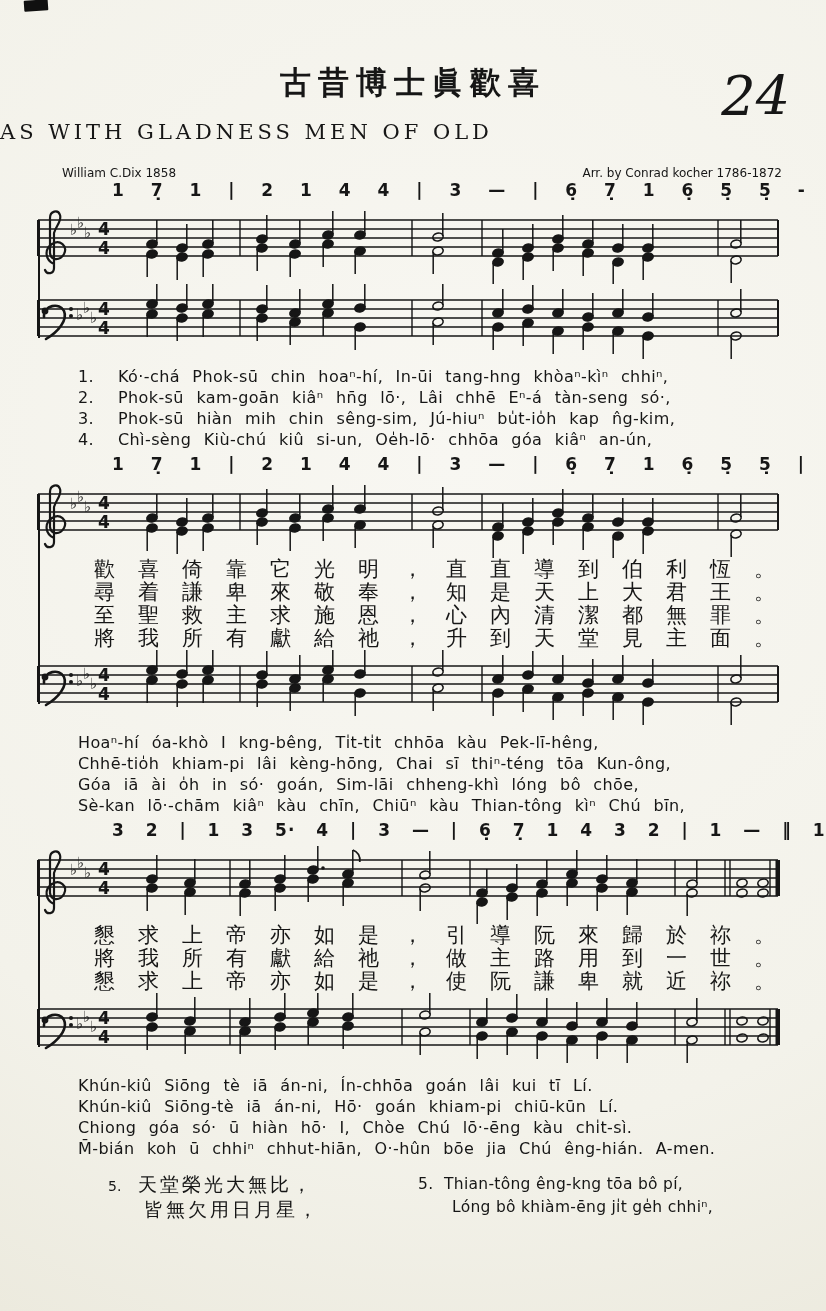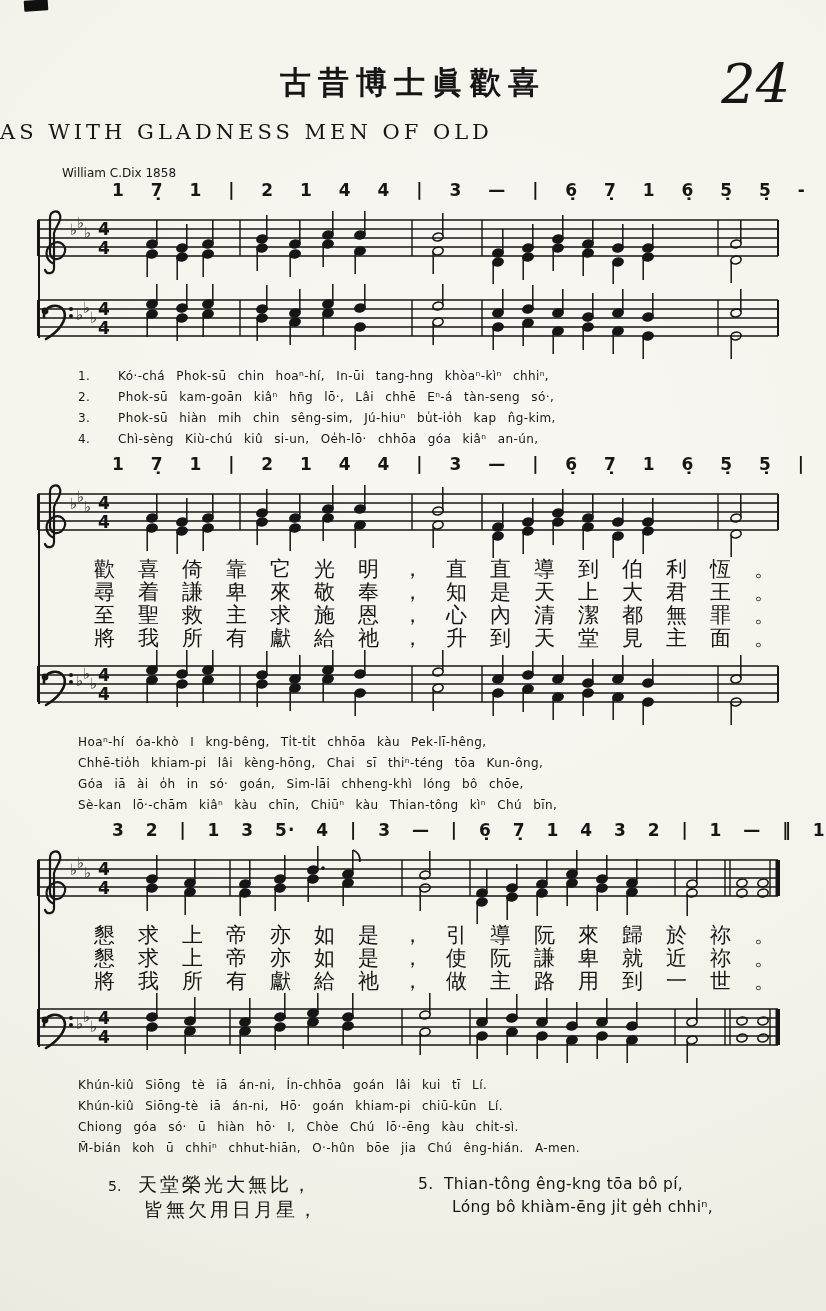--- a/index.html
+++ b/index.html
@@ -2,37 +2,37 @@
 <html><head>
 <meta charset="utf-8">
 <style>
   html,body{margin:0;padding:0;background:#888;}
   .page{position:relative;width:826px;height:1311px;margin:0 auto;background:#f5f4ee;
         color:#161616;font-family:"DejaVu Sans",sans-serif;overflow:hidden;
         background-image:radial-gradient(circle at 55% 35%, #f8f7f2 0%, #f3f2ea 70%, #eceade 100%);}
   .corner-mark{position:absolute;left:24px;top:0;width:24px;height:11px;background:#101010;
         transform:rotate(-4deg);border-radius:1px;}
   .title-cn{padding-top:62px;text-align:center;font-size:31px;font-weight:bold;letter-spacing:7px;}
-  .hymn-no{position:absolute;right:36px;top:58px;font-family:"DejaVu Serif",serif;font-style:italic;
+  .hymn-no{position:absolute;right:36px;top:70px;font-family:"DejaVu Serif",serif;font-style:italic;
         font-size:54px;line-height:1;}
   .title-en{text-align:left;font-family:"DejaVu Serif",serif;font-size:21px;letter-spacing:4px;margin-top:16px;}
   .credits{display:flex;justify-content:space-between;margin:22px 44px 0 62px;font-size:12px;}
   .jianpu{padding-left:112px;font-size:17px;font-weight:bold;word-spacing:19px;height:24px;
         letter-spacing:1px;white-space:nowrap;}
   .jianpu.j3{word-spacing:14px;}
   .system{position:relative;}
   .notation{position:relative;}
   .sysline{position:absolute;left:38px;top:16px;bottom:26px;width:2px;background:#161616;}
   svg.staff{display:block;margin-left:30px;width:756px;height:80px;}
   .cn-verses{margin-left:94px;width:720px;}
   .cn-row{font-size:21px;line-height:23px;letter-spacing:23px;white-space:nowrap;}
   .cn-row.long{letter-spacing:15px;}
   .cn-row .vno{display:inline-block;width:26px;font-size:15px;letter-spacing:0;vertical-align:2px;}
   .rom-verses{margin-left:78px;margin-top:2px;margin-bottom:4px;width:740px;}
-  .rom-row{font-size:12px;line-height:21px;word-spacing:7px;letter-spacing:.4px;white-space:nowrap;}
+  .rom-row{font-size:16px;line-height:21px;word-spacing:7px;letter-spacing:.4px;white-space:nowrap;}
   .rom-row .vno{display:inline-block;width:40px;word-spacing:0;}
   .v5{display:flex;margin-top:14px;}
   .v5-cn{margin-left:100px;width:290px;}
   .v5-cn .v5line{font-size:19px;line-height:22.5px;letter-spacing:3px;padding-left:44px;}
   .v5-cn .v5line.first{padding-left:0;}
   .v5-cn .vno{display:inline-block;width:30px;font-size:14px;letter-spacing:0;margin-left:8px;}
   .v5-rom{margin-left:28px;}
   .v5-rom .v5line{font-size:15.5px;line-height:22.5px;letter-spacing:.3px;padding-left:34px;}
   .v5-rom .v5line.first{padding-left:0;}
   .v5-rom .vno{display:inline-block;width:26px;}
@@ -42,20 +42,21 @@
 
 <div class="page">
   <div class="corner-mark"></div>
 
   <div class="title-cn">古昔博士眞歡喜</div>
   <div class="hymn-no">24</div>
   <div class="title-en">AS WITH GLADNESS MEN OF OLD</div>
 
   <div class="credits">
     <span>William C.Dix 1858</span>
+    <span>Arr. by Conrad kocher 1786-1872</span>
   </div>
 
   <div class="system">
     <div class="jianpu">1 7̣ 1 | 2 1 4 4 | 3 — | 6̣ 7̣ 1 6̣ 5̣ 5̣ - | 5̣ — |</div>
     <div class="notation">
       <div class="sysline"></div>
       <svg class="staff" viewBox="0 0 756 80">
           <line x1="8" y1="16" x2="748" y2="16" stroke="#161616" stroke-width="1.3"></line>
           <line x1="8" y1="25" x2="748" y2="25" stroke="#161616" stroke-width="1.3"></line>
           <line x1="8" y1="34" x2="748" y2="34" stroke="#161616" stroke-width="1.3"></line>
@@ -488,22 +489,22 @@
           <ellipse cx="662" cy="49" rx="5.2" ry="3.8" transform="rotate(-14 662 49)" fill="none" stroke="#161616" stroke-width="1.6"></ellipse>
           <line x1="666.8" y1="39" x2="666.8" y2="16" stroke="#161616" stroke-width="1.5"></line>
           <line x1="657.2" y1="50" x2="657.2" y2="72" stroke="#161616" stroke-width="1.5"></line>
           <ellipse cx="712" cy="39" rx="5.2" ry="3.8" transform="rotate(-14 712 39)" fill="none" stroke="#161616" stroke-width="1.6"></ellipse>
           <ellipse cx="712" cy="49" rx="5.2" ry="3.8" transform="rotate(-14 712 49)" fill="none" stroke="#161616" stroke-width="1.6"></ellipse>
           <ellipse cx="733" cy="39" rx="5.2" ry="3.8" transform="rotate(-14 733 39)" fill="none" stroke="#161616" stroke-width="1.6"></ellipse>
           <ellipse cx="733" cy="49" rx="5.2" ry="3.8" transform="rotate(-14 733 49)" fill="none" stroke="#161616" stroke-width="1.6"></ellipse>
         </svg>
       <div class="cn-verses">
         <div class="cn-row"><span>懇求上帝亦如是，引導阮來歸於祢。</span></div>
+        <div class="cn-row"><span>將我所有獻給祂，做主路用到一世。</span></div>
         <div class="cn-row"><span>懇求上帝亦如是，使阮謙卑就近祢。</span></div>
-        <div class="cn-row"><span>將我所有獻給祂，做主路用到一世。</span></div>
       </div>
       <svg class="staff" viewBox="0 0 756 80">
           <line x1="8" y1="16" x2="748" y2="16" stroke="#161616" stroke-width="1.3"></line>
           <line x1="8" y1="25" x2="748" y2="25" stroke="#161616" stroke-width="1.3"></line>
           <line x1="8" y1="34" x2="748" y2="34" stroke="#161616" stroke-width="1.3"></line>
           <line x1="8" y1="43" x2="748" y2="43" stroke="#161616" stroke-width="1.3"></line>
           <line x1="8" y1="52" x2="748" y2="52" stroke="#161616" stroke-width="1.3"></line>
           <line x1="8" y1="16" x2="8" y2="52" stroke="#161616" stroke-width="2"></line>
           <line x1="200" y1="16" x2="200" y2="52" stroke="#161616" stroke-width="1.4"></line>
           <line x1="372" y1="16" x2="372" y2="52" stroke="#161616" stroke-width="1.4"></line>

